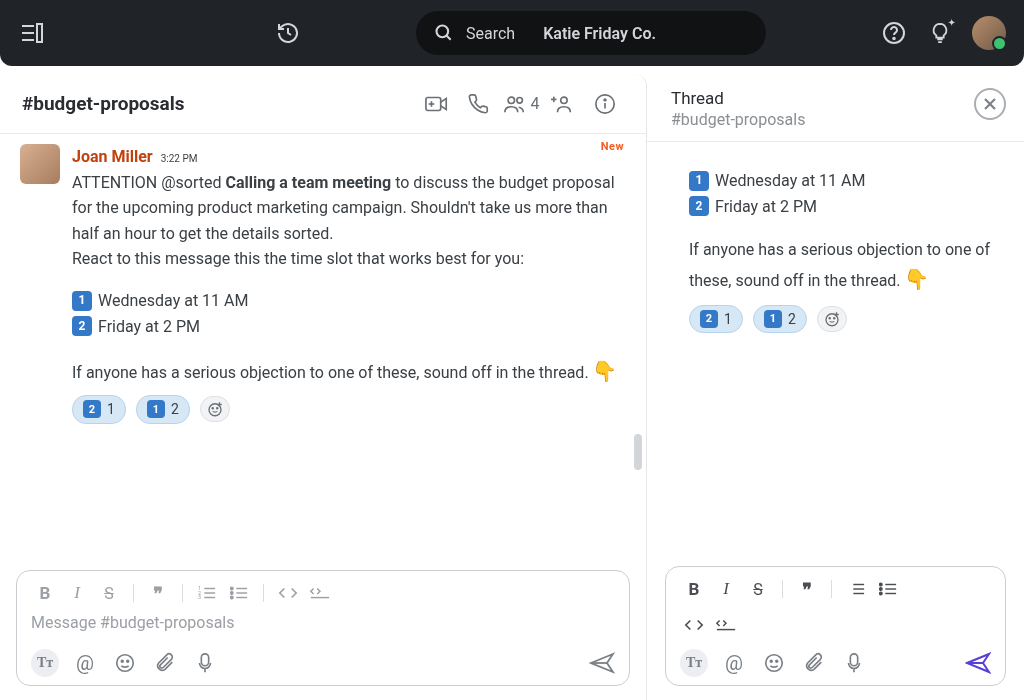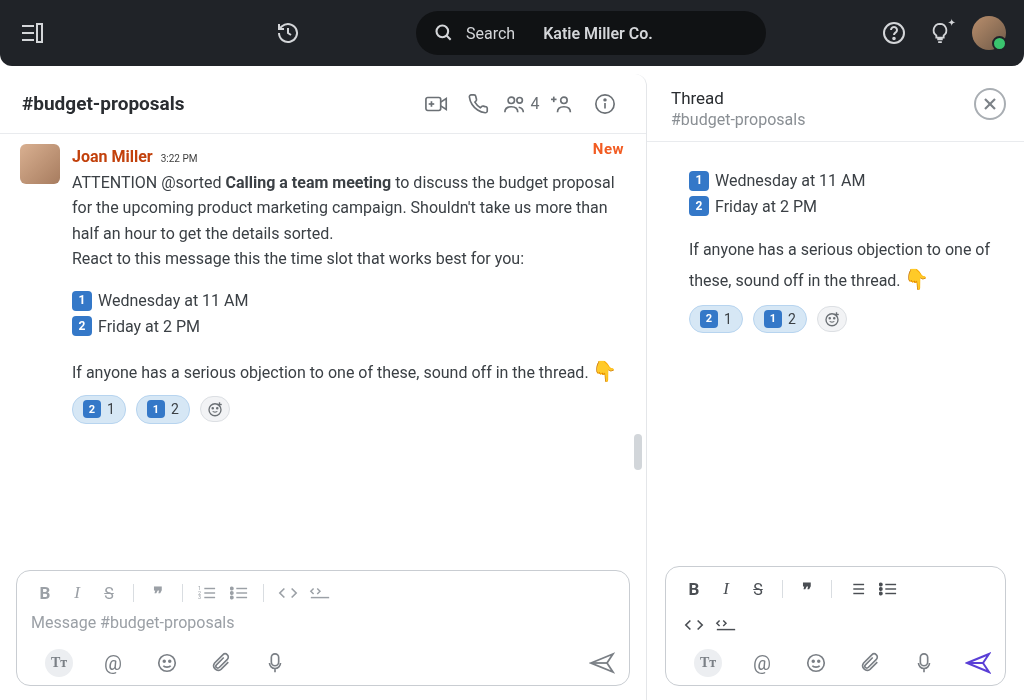--- a/index.html
+++ b/index.html
@@ -25,21 +25,21 @@
 
 
 .ch-header { height: 60px; display: flex; align-items: center; padding: 0 22px; border-bottom: 1px solid #e9ebee; }
 .ch-title { font-size: 19px; font-weight: 700; color: #2a2d31; flex:1;}
 .ch-actions { display: flex; align-items: center; gap: 4px; color: #6b7075; }
 .ch-act { width: 38px; height: 36px; display:flex; align-items:center; justify-content:center; cursor:pointer; }
 .members { display:flex; align-items:center; gap:4px; font-size:16px; color:#6b7075;}
 
 
 .msgs { flex:1; overflow:hidden; padding: 10px 20px 0 20px; position:relative; }
-.newlabel { position:absolute; top:6px; right:22px; font-size:15px; font-weight:700; color:#f25c22; letter-spacing:0.5px;}
+.newlabel { position:absolute; top:6px; right:22px; font-size:11px; font-weight:700; color:#f25c22; letter-spacing:0.5px;}
 .msg { display:flex; gap:12px; }
 .msg-avatar { width:40px; height:40px; border-radius:6px; background: linear-gradient(135deg,#d9b091,#a77c5f); flex-shrink:0;}
 .msg-body { flex:1; font-size:16px; line-height:1.6; color:#3b4045; }
 .msg-head { display:flex; align-items:baseline; gap:8px; }
 .author { font-weight:700; color:#c2410c; font-size:16px;}
 .time { font-size:10px; color:#404040; }
 .msg-text b { font-weight:700; }
 .slot-line { display:flex; align-items:center; gap:6px; }
 .emoji-box { display:inline-flex; width:20px; height:20px; background:#3478c8; color:#fff; font-size:12px; font-weight:700; align-items:center; justify-content:center; border-radius:4px; }
 .pointdown { font-size:20px; }
@@ -52,21 +52,21 @@
 
 .composer { margin: 8px 16px 14px 16px; border:1px solid #c9cdd2; border-radius:14px; padding:10px 14px 8px 14px; background:#fff; display:flex; flex-direction:column; gap:8px;}
 .fmt-row { display:flex; align-items:center; gap:4px; color:#9ba0a6; font-size:15px; }
 .fmt-row .sep { width:1px; height:18px; background:#d9dde1; margin:0 6px;}
 .fmt-btn { width:28px; height:24px; display:flex; align-items:center; justify-content:center; cursor:pointer;}
 .compose-input { font-size:16px; color:#9ba0a6; min-height:24px; }
 .compose-text { font-size:16px; color:#2a2d31; line-height:1.55; min-height:24px; }
 .caret::after{ content:"|"; color:#2a2d31; }
 .composer-bottom { display:flex; align-items:center; justify-content:space-between; padding-top:4px;}
 .cb-left { display:flex; align-items:center; gap:12px; color:#7a7f85;}
-.cb-icon { width:28px; height:28px; display:flex; align-items:center; justify-content:center; cursor:pointer; border-radius:50%;margin-left:14px; }
+.cb-icon { width:28px; height:28px; display:flex; align-items:center; justify-content:center; cursor:pointer; border-radius:50%; }
 .cb-icon.box { background:#eceef1; }
 .send { color:#7a7f85; cursor:pointer;}
 .send.active { color:#5a3fd6; }
 
 
 .thr-header { display:flex; align-items:flex-start; padding:14px 18px 12px 24px; border-bottom:1px solid #e9ebee;}
 .thr-left { flex:1; }
 .thr-title { font-size:17px; color:#2a2d31; }
 .thr-sub { font-size:16px; color:#8a8f94; margin-top:2px;}
 .thr-close { width:32px; height:32px; border-radius:50%; border:2px solid #a9aeb3; display:flex; align-items:center; justify-content:center; color:#7c8187; cursor:pointer;}
@@ -99,21 +99,21 @@
     </div>
   </div>
   <div class="tb-center">
     <div class="searchbox">
       <svg width="20" height="20" viewBox="0 0 24 24" fill="none" stroke="currentColor" stroke-width="2.5">
           <circle cx="10" cy="10" r="7"></circle>
           <line x1="20" y1="20" x2="15" y2="15"></line>
         </svg>
       <span class="placeholder">Search</span>
       <span style="width:4px;"></span>
-      <span class="co">Katie Miller Co.</span>
+      <span class="co">Katie Friday Co.</span>
     </div>
   </div>
   <div class="tb-right">
     <div class="icon-btn">
       <svg width="24" height="24" viewBox="0 0 24 24" fill="none" stroke="currentColor" stroke-width="2">
           <circle cx="12" cy="12" r="10"></circle>
           <path d="M9 9a3 3 0 1 1 4.5 2.6C12.5 12.5 12 13 12 14"></path>
           <circle cx="12" cy="17.5" r="0.8" fill="currentColor"></circle>
         </svg>
     </div>

